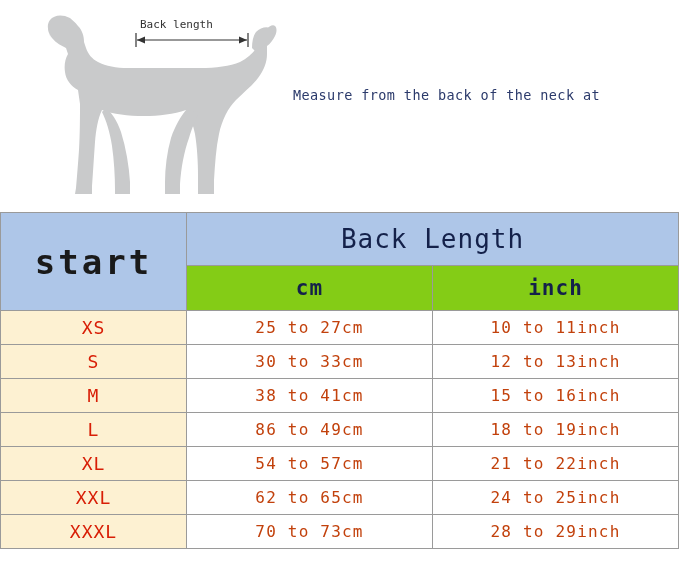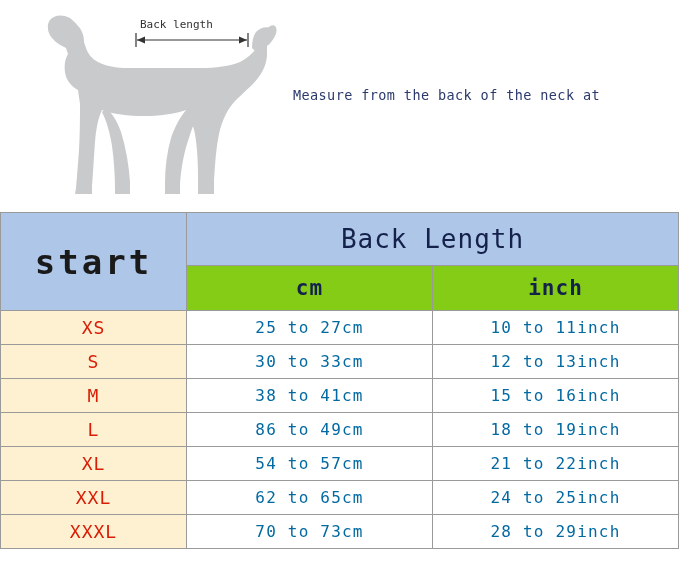--- a/index.html
+++ b/index.html
@@ -96,21 +96,21 @@
   }
   .cell-size {
     background: #fdf1d2;
     color: #d81e06;
     font-size: 18px;
     height: 33px;
     letter-spacing: 1px;
   }
   .cell-val {
     background: #ffffff;
-    color: #0369a1;
+    color: #c2410c;
     font-size: 16px;
     height: 33px;
     letter-spacing: 1.2px;
   }
   .col-cm { width: 247px; }
   .col-inch { width: 247px; }
 </style>
 </head>
 <body>
 

